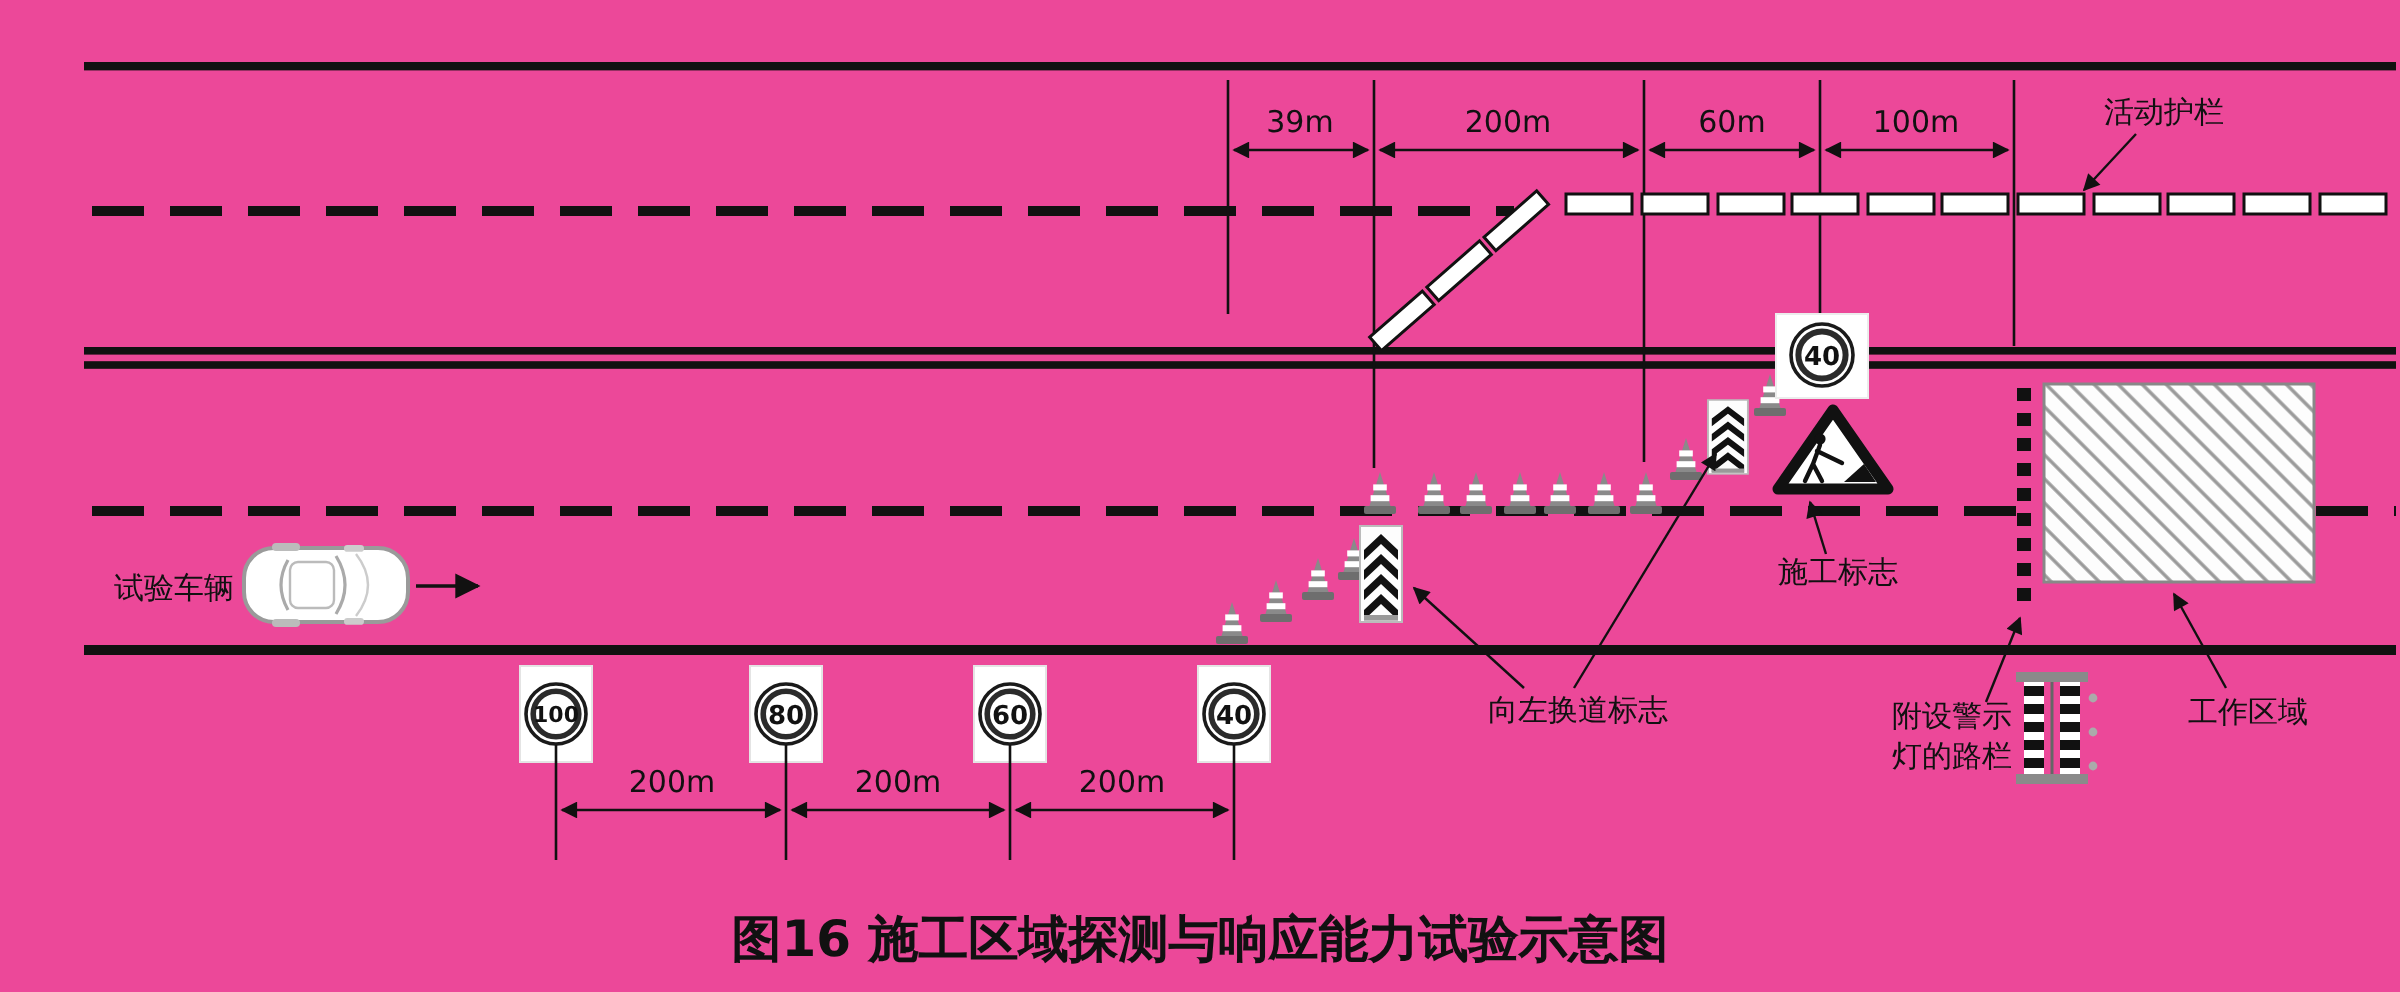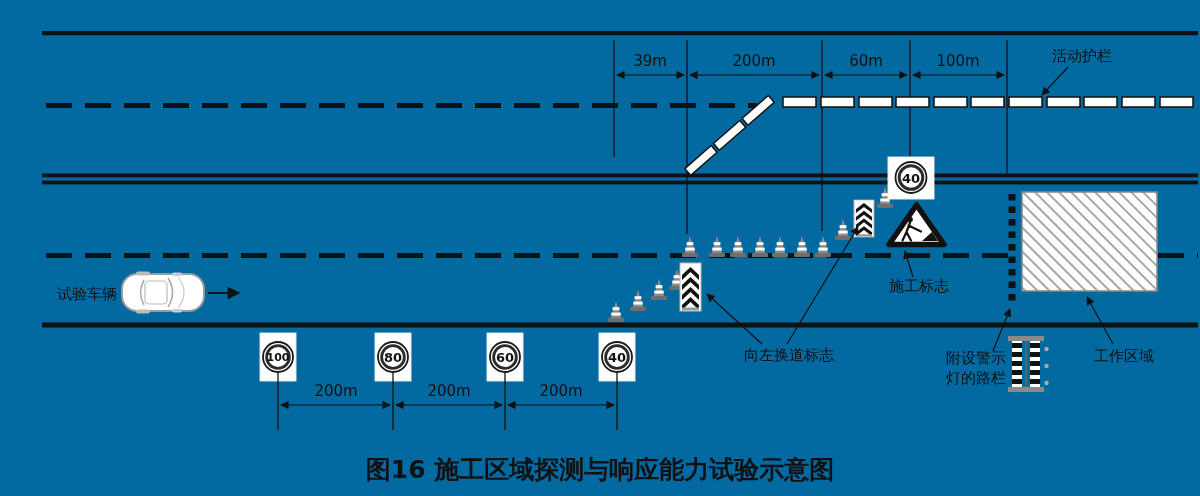--- a/index.html
+++ b/index.html
@@ -1,16 +1,16 @@
 <!DOCTYPE html>
 <html><head>
 <meta charset="utf-8">
 <style>
   html,body{margin:0;padding:0;background:#fff;}
-  .stage{position:relative;width:1200px;height:496px;background:#0369a1;overflow:hidden;}
+  .stage{position:relative;width:1200px;height:496px;background:#ec4899;overflow:hidden;}
   svg{display:block;}
   text{font-family:"DejaVu Sans","Liberation Sans",sans-serif;fill:#111;}
   .dim-label{font-size:15px;}
   .anno-label{font-size:15px;}
   .sign-num{font-size:13px;font-weight:700;}
   .sign-num-sm{font-size:11px;font-weight:700;}
   .caption{font-size:25px;font-weight:700;}
 </style>
 </head>
 <body>

